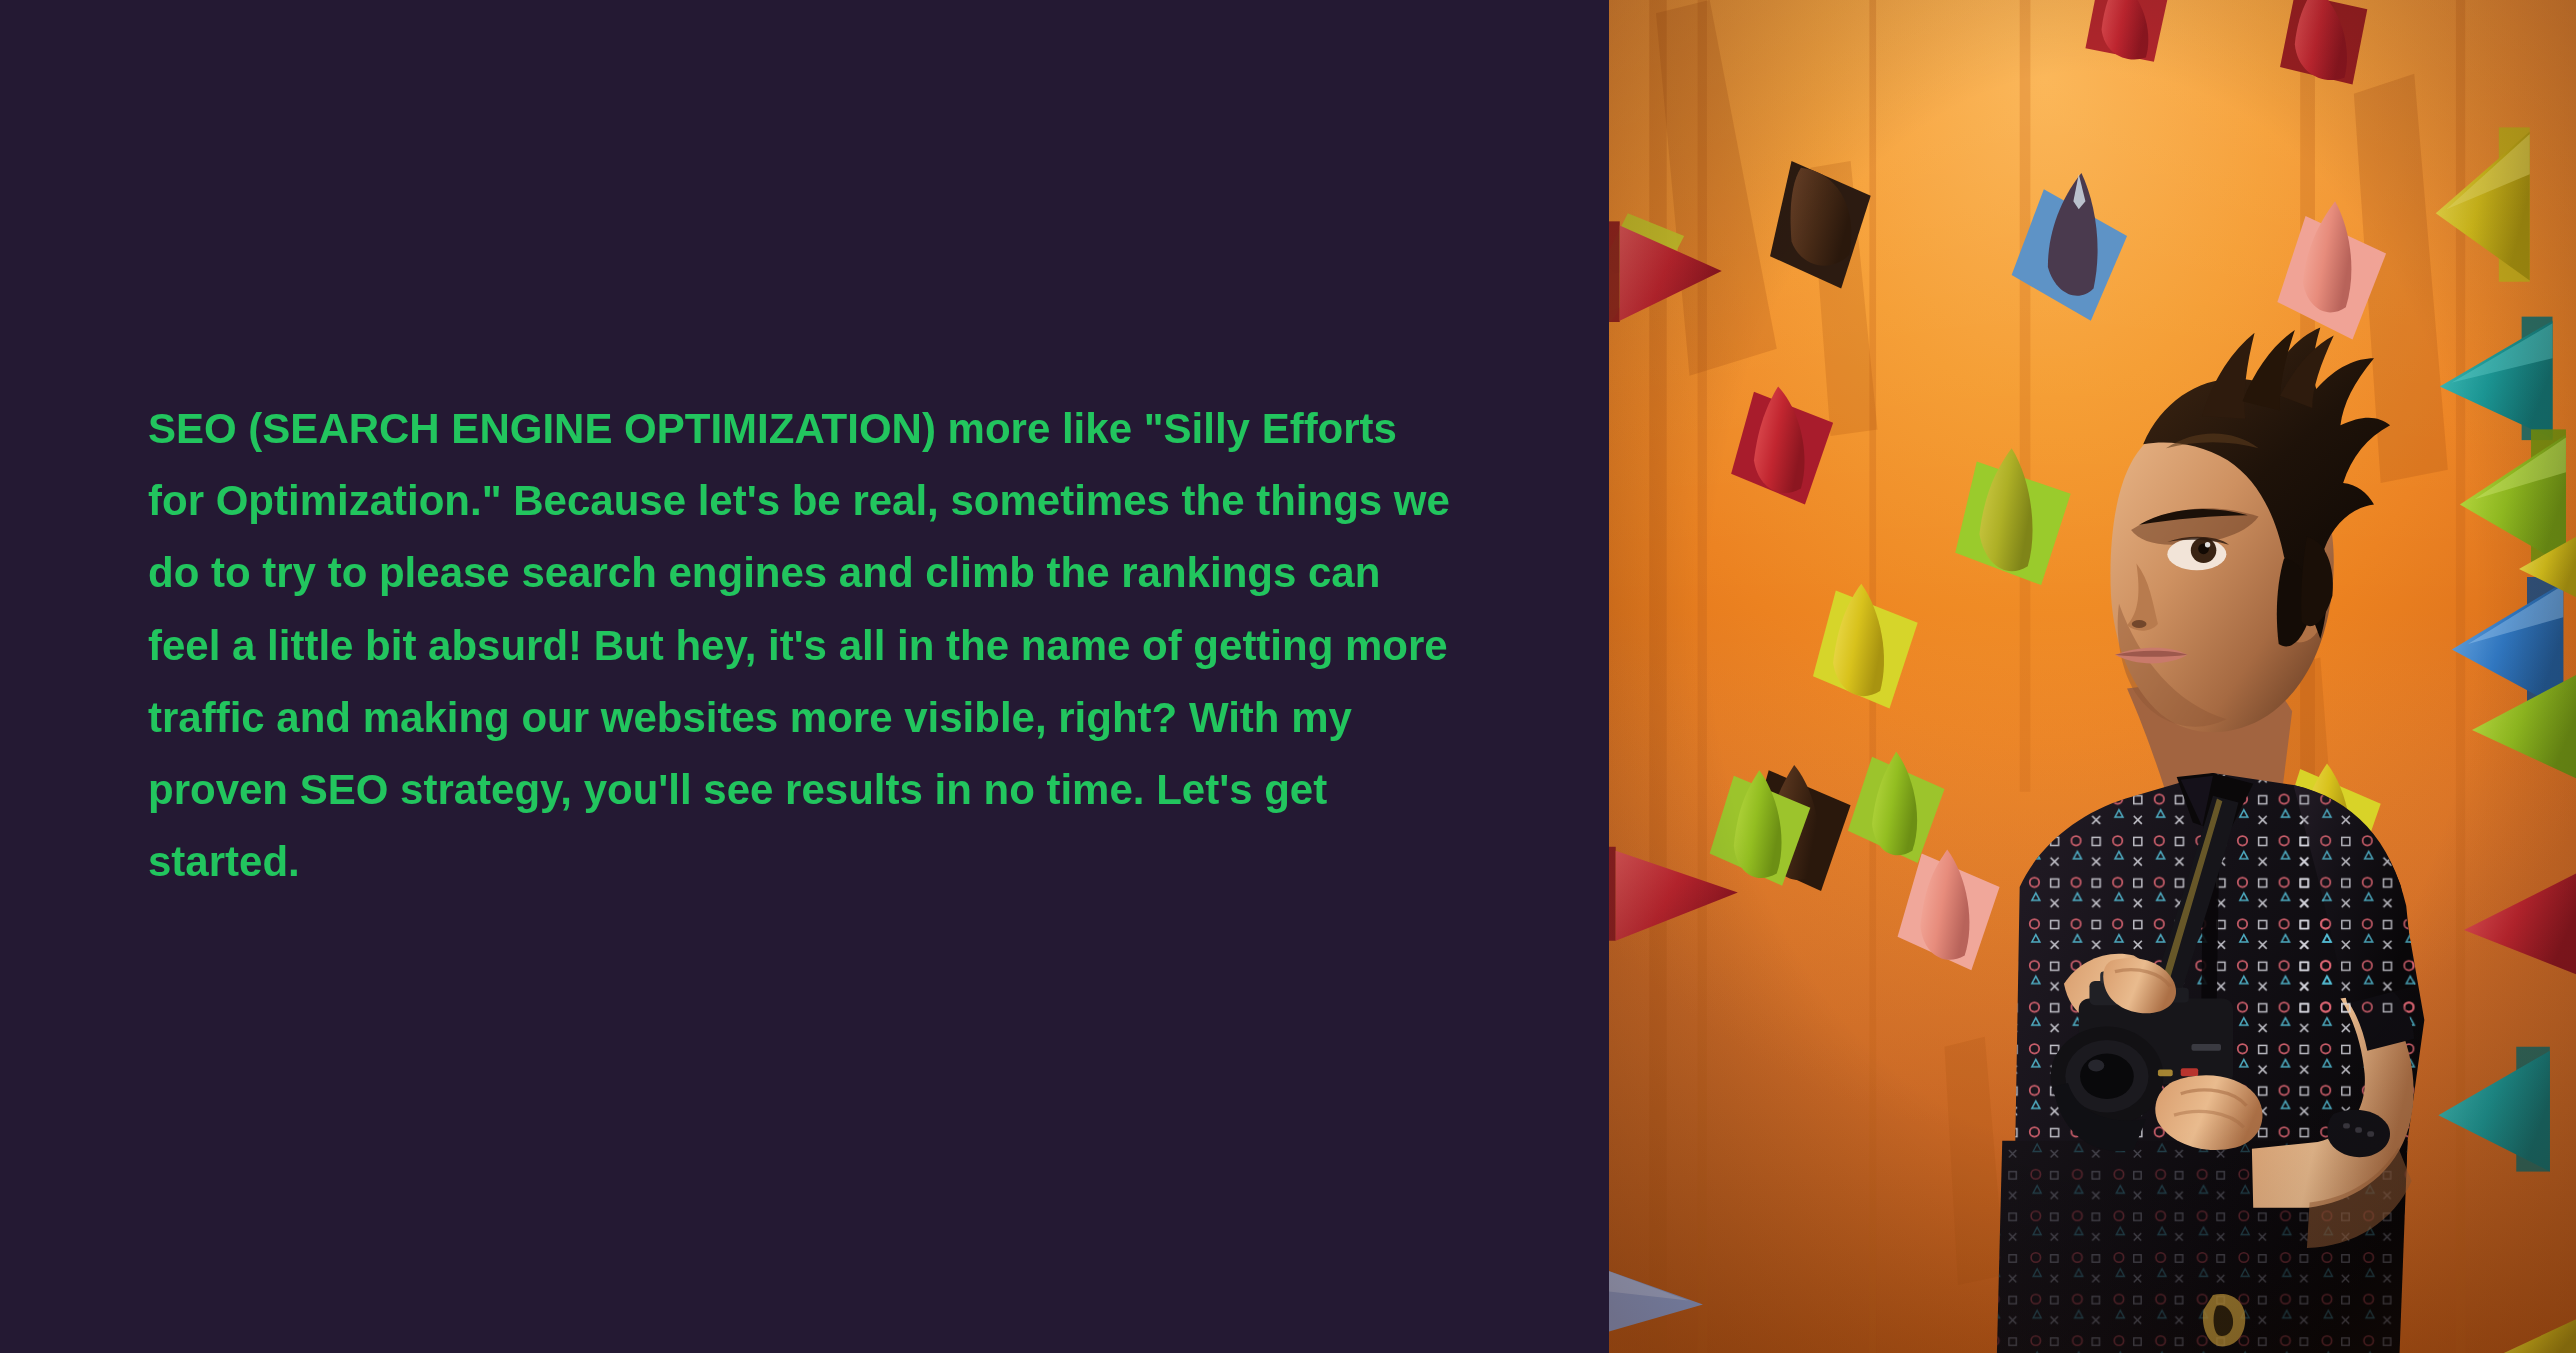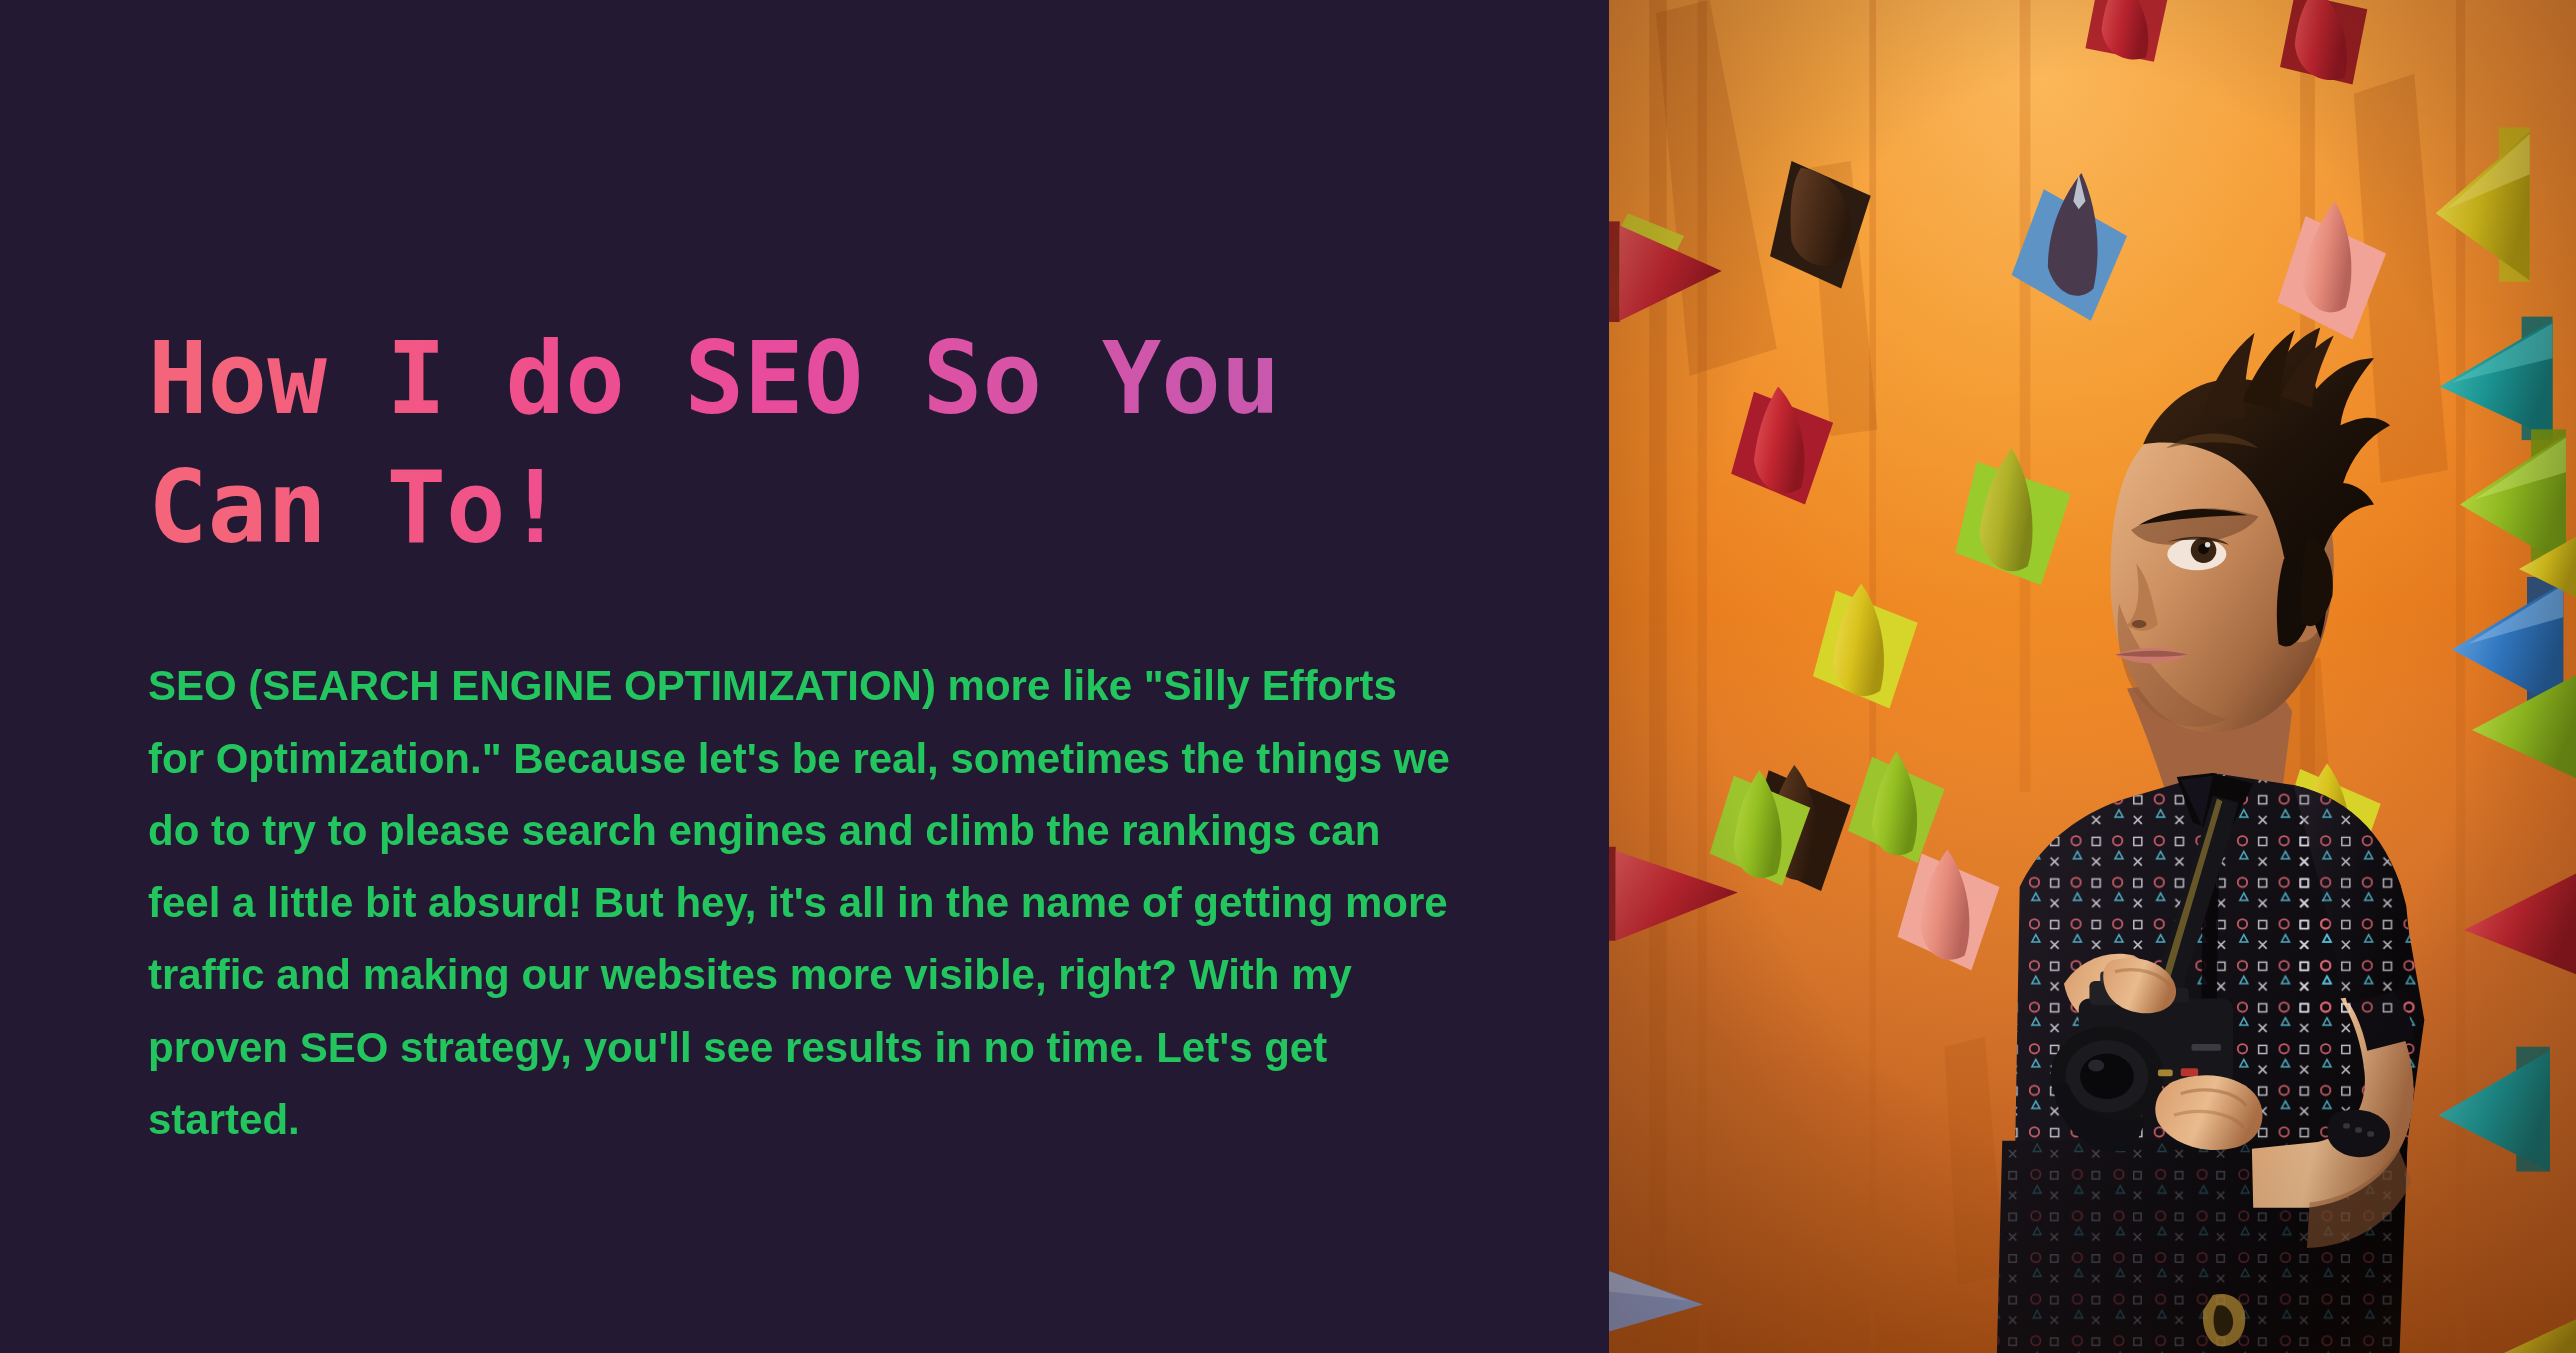--- a/index.html
+++ b/index.html
@@ -61,22 +61,20 @@
     background:#E8801F;
   }
   .photo svg { display:block; width:967px; height:1354px; }
 </style>
 </head>
 <body>
 
 <div class="slide">
 
   <div class="text-panel">
-    <h1 class="headline">How I do SEO So You
-Can To!</h1>
     <p class="body-copy">SEO (SEARCH ENGINE OPTIMIZATION) more like "Silly Efforts for Optimization." Because let's be real, sometimes the things we do to try to please search engines and climb the rankings can feel a little bit absurd! But hey, it's all in the name of getting more traffic and making our websites more visible, right? With my proven SEO strategy, you'll see results in no time. Let's get started.</p>
   </div>
 
   <div class="photo">
     <svg viewBox="0 0 1441 2018" xmlns="http://www.w3.org/2000/svg" preserveAspectRatio="xMidYMid slice">
       <defs>
 
         <radialGradient id="wallGlow" cx="45%" cy="6%" r="78%">
           <stop offset="0%" stop-color="#FBB04A"></stop>
           <stop offset="30%" stop-color="#F59B2E"></stop>

